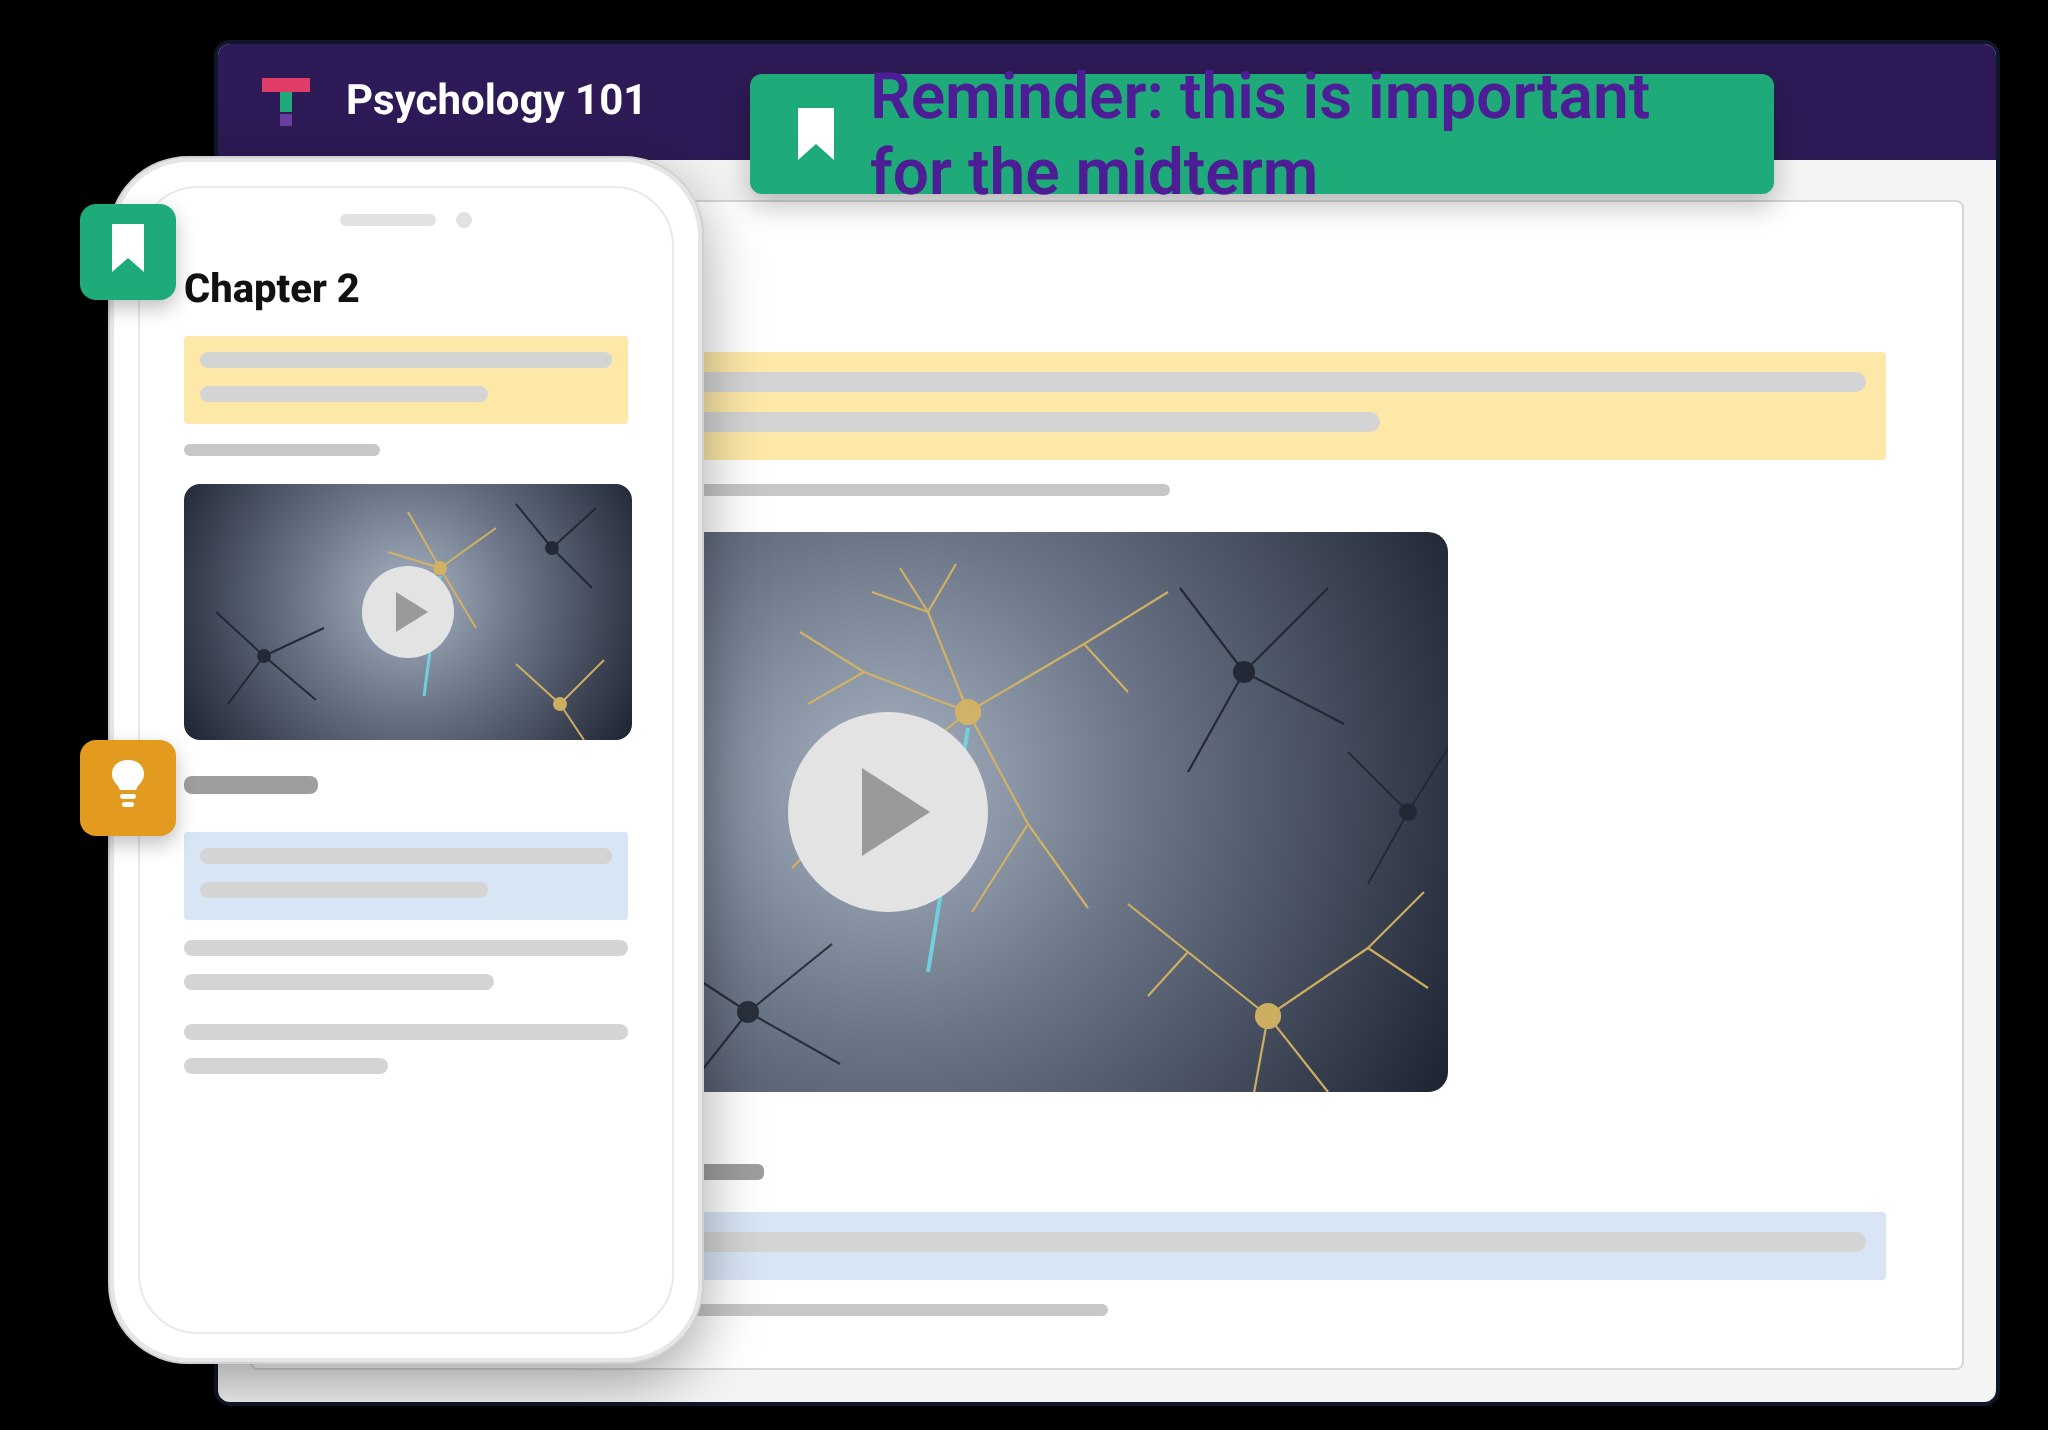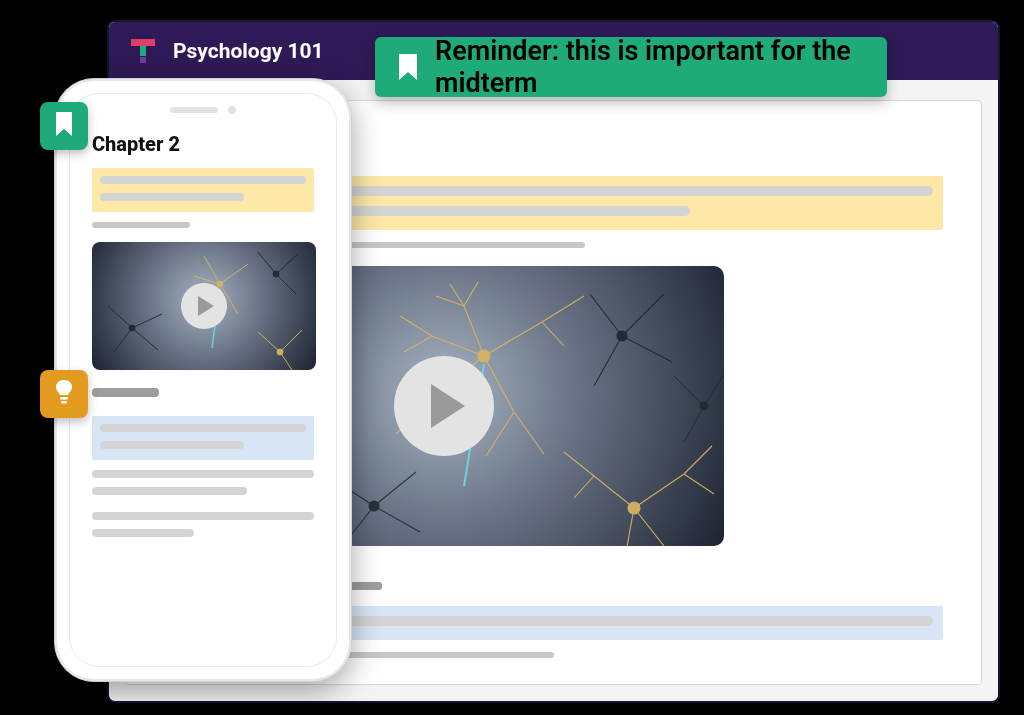--- a/index.html
+++ b/index.html
@@ -149,23 +149,23 @@
     border-top: 10px solid transparent;
     border-bottom: 10px solid transparent;
     margin-left: 4px;
   }
 
   
   .callout {
     position: absolute;
     display: flex; align-items: center;
     border-radius: 6px;
-    color: #000000;
+    color: #4c1d95;
     font-weight: 600;
-    font-size: 27px;
+    font-size: 32px;
   }
   .callout .cicon {
     display: flex; align-items: center; justify-content: center;
   }
   .callout.green {
     left: 375px; top: 37px;
     height: 60px;
     padding: 0 22px;
     background: #1FAB79;
     box-shadow: 0 6px 14px rgba(0,0,0,.25);

